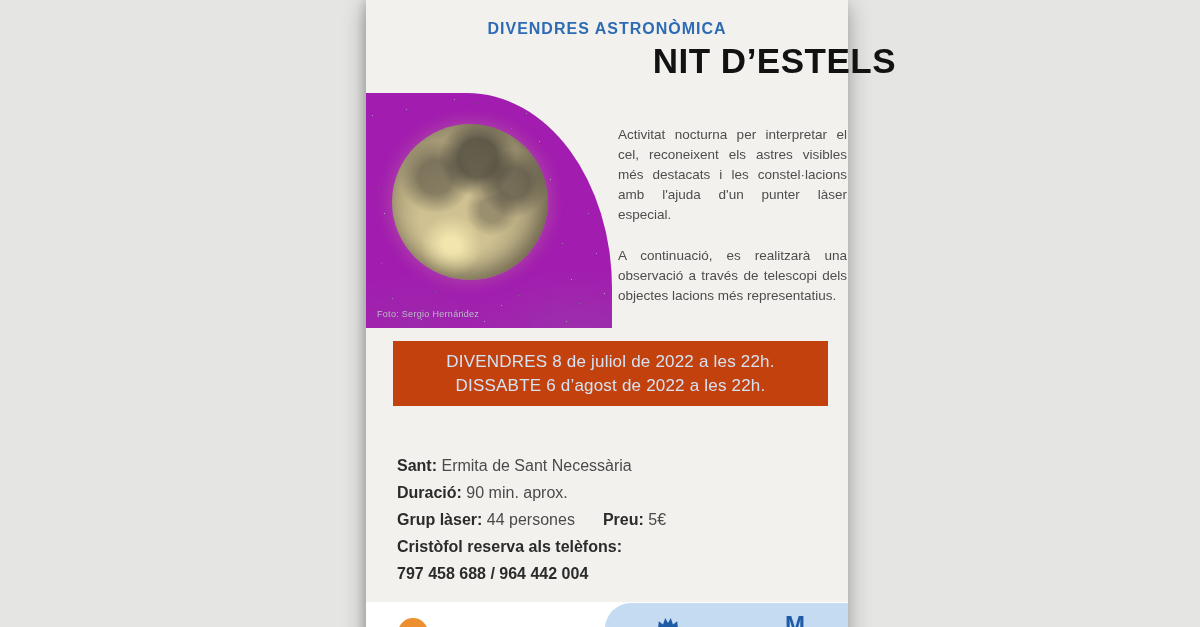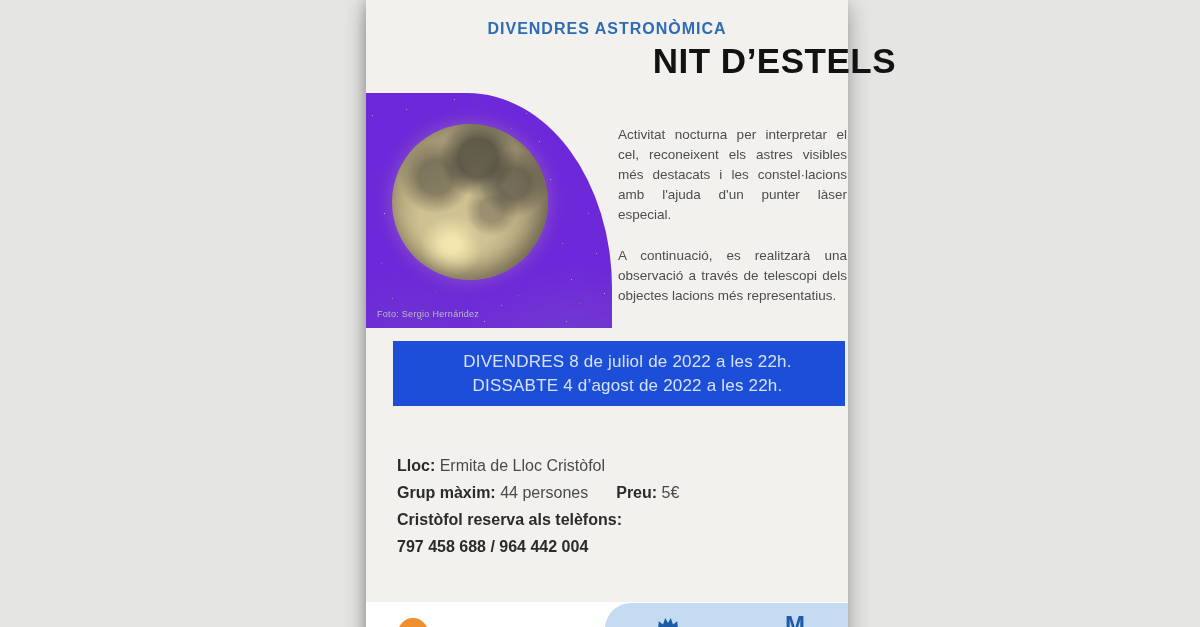--- a/index.html
+++ b/index.html
@@ -19,21 +19,21 @@
     font-size:16px;letter-spacing:1px;
   }
   .title{
     position:absolute;top:41px;left:0;width:100%;
     text-align:right;color:#121212;font-weight:800;
     font-size:35px;letter-spacing:.5px;padding-left:48px;
   }
   
   .photo{
     position:absolute;left:0;top:93px;width:246px;height:235px;
-    background:#6d28d9;
+    background:#a21caf;
     border-top-right-radius:145px 195px;
     overflow:hidden;
   }
   .photo .band{
     position:absolute;inset:0;
     background:
       radial-gradient(ellipse 70% 45% at 85% 105%, rgba(130,140,160,.20), rgba(130,140,160,0) 70%),
       radial-gradient(ellipse 60% 35% at 20% 100%, rgba(120,130,150,.12), rgba(120,130,150,0) 70%);
   }
   .stars{
@@ -64,23 +64,23 @@
   }
   
   .intro{
     position:absolute;left:252px;top:125px;width:229px;
     font-size:13.5px;line-height:20px;color:#4d4d4d;text-align:justify;
   }
   .intro p{margin:0 0 21px 0;}
   
   .banner{
     position:absolute;left:27px;top:341px;width:435px;height:65px;
-    background:#1d4ed8;color:#d5e2f3;
+    background:#c2410c;color:#d5e2f3;
     display:flex;flex-direction:column;justify-content:center;align-items:center;
-    font-size:17px;line-height:24px;letter-spacing:.2px;text-align:center;padding-left:17px;
+    font-size:17px;line-height:24px;letter-spacing:.2px;text-align:center;
   }
   
   .details{
     position:absolute;left:31px;top:452px;width:430px;
     font-size:16px;line-height:27px;color:#4a4a4a;
   }
   .details b{color:#2b2b2b;}
   .details .preu{margin-left:28px;margin-top:10px;}
   .details .phones{font-weight:bold;color:#2b2b2b;}
   
@@ -116,26 +116,27 @@
     <div class="credit">Foto: Sergio Hernández</div>
   </div>
 
   <div class="intro">
     <p>Activitat nocturna per interpretar el cel, reconeixent els astres visibles més destacats i les constel·lacions amb l'ajuda d'un punter làser especial.</p>
     <p>A continuació, es realitzarà una observació a través de telescopi dels objectes lacions més representatius.</p>
   </div>
 
   <div class="banner">
     <div>DIVENDRES 8 de juliol de 2022 a les 22h.</div>
-    <div>DISSABTE 4 d’agost de 2022 a les 22h.</div>
+    <div>DISSABTE 6 d’agost de 2022 a les 22h.</div>
   </div>
 
   <div class="details">
-    <div><b>Lloc:</b> <span>Ermita de Lloc Cristòfol</span></div>
-    <div><b>Grup màxim:</b> <span>44 persones</span><span class="preu"><b>Preu:</b> <span>5€</span></span></div>
+    <div><b>Sant:</b> <span>Ermita de Sant Necessària</span></div>
+    <div><b>Duració:</b> <span>90 min. aprox.</span></div>
+    <div><b>Grup làser:</b> <span>44 persones</span><span class="preu"><b>Preu:</b> <span>5€</span></span></div>
     <div><b>Cristòfol reserva als telèfons:</b></div>
     <div class="phones">797 458 688 / 964 442 004</div>
   </div>
 
   <div class="footer">
     <div class="sun-logo"></div>
     <div class="footer-blue">
       <svg class="crown-icon" viewBox="0 0 24 16" xmlns="http://www.w3.org/2000/svg">
         <path d="M1 15 L2 6 L6.5 9.5 L9 2.5 L12 8 L15 2.5 L17.5 9.5 L22 6 L23 15 Z" fill="#1d5ba6"></path>
       </svg>

